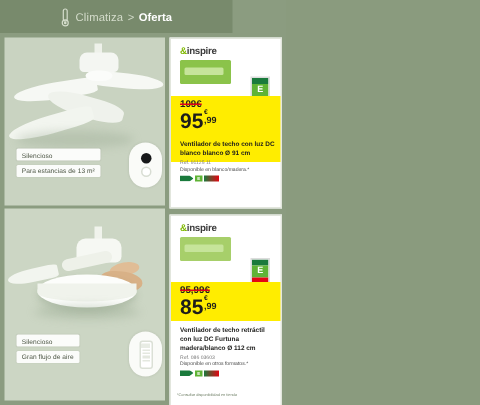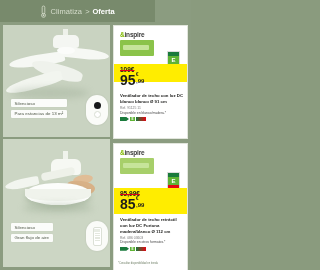--- a/index.html
+++ b/index.html
@@ -313,21 +313,21 @@
           <div class="energy-top"></div>
           <div class="energy-letter">E</div>
           <div class="energy-scale"></div>
         </div>
 
         <div class="offer" style="top:39px;">
           <span class="offer-label">Oferta</span>
           <span class="offer-pct">-11%</span>
         </div>
 
-        <div class="price-band" style="top:38px; height:18px;padding-left:40px;">
+        <div class="price-band" style="top:38px; height:44px;padding-left:40px;">
           <span class="old-price">109€</span>
           <span class="new-price">
             <span class="np-int">95</span>
             <span class="np-sup">
               <span class="np-cur">€</span>
               <span class="np-dec">,99</span>
             </span>
           </span>
         </div>
 

